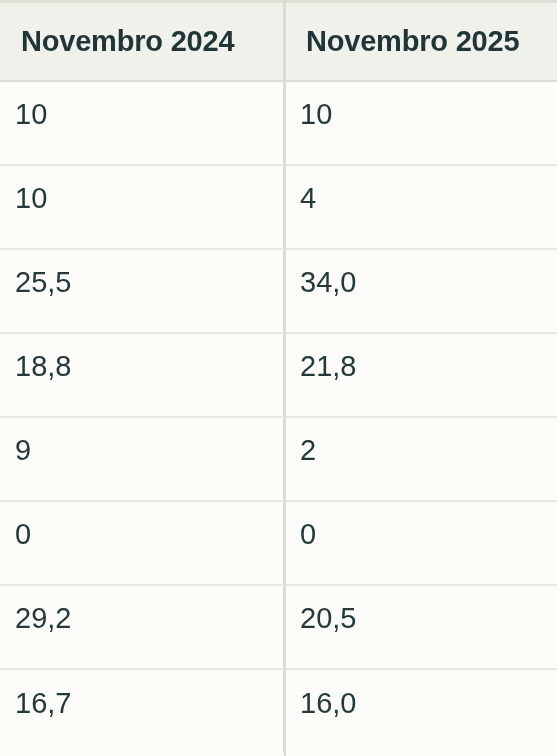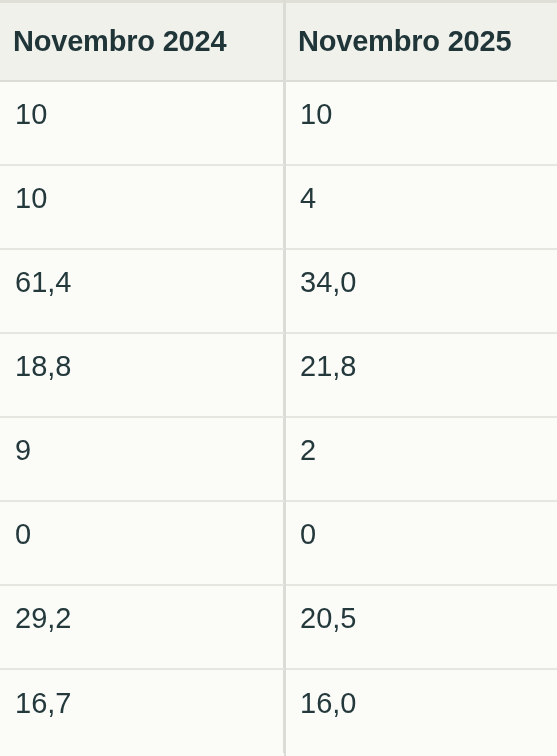--- a/index.html
+++ b/index.html
@@ -38,21 +38,21 @@
     background: #f1f1ec;
   }
 
   thead th {
     background: #f1f1ec;
     color: #1f3538;
     font-size: 29px;
     font-weight: bold;
     text-align: left;
     letter-spacing: -0.2px;
-    padding: 0 0 0 13px;
+    padding: 0 0 0 21px;
     height: 79px;
     box-sizing: border-box;
     vertical-align: middle;
     white-space: nowrap;
     border-top: 3px solid #dfdfd8;
     border-bottom: 2px solid #dcdcd6;
     border-right: 2px solid #dcdcd6;
   }
   thead th.last-col {
     border-right: none;
@@ -109,21 +109,21 @@
     <tbody>
       <tr>
         <td>10</td>
         <td class="last-col">10</td>
       </tr>
       <tr>
         <td>10</td>
         <td class="last-col">4</td>
       </tr>
       <tr>
-        <td>61,4</td>
+        <td>25,5</td>
         <td class="last-col">34,0</td>
       </tr>
       <tr>
         <td>18,8</td>
         <td class="last-col">21,8</td>
       </tr>
       <tr>
         <td>9</td>
         <td class="last-col">2</td>
       </tr>

